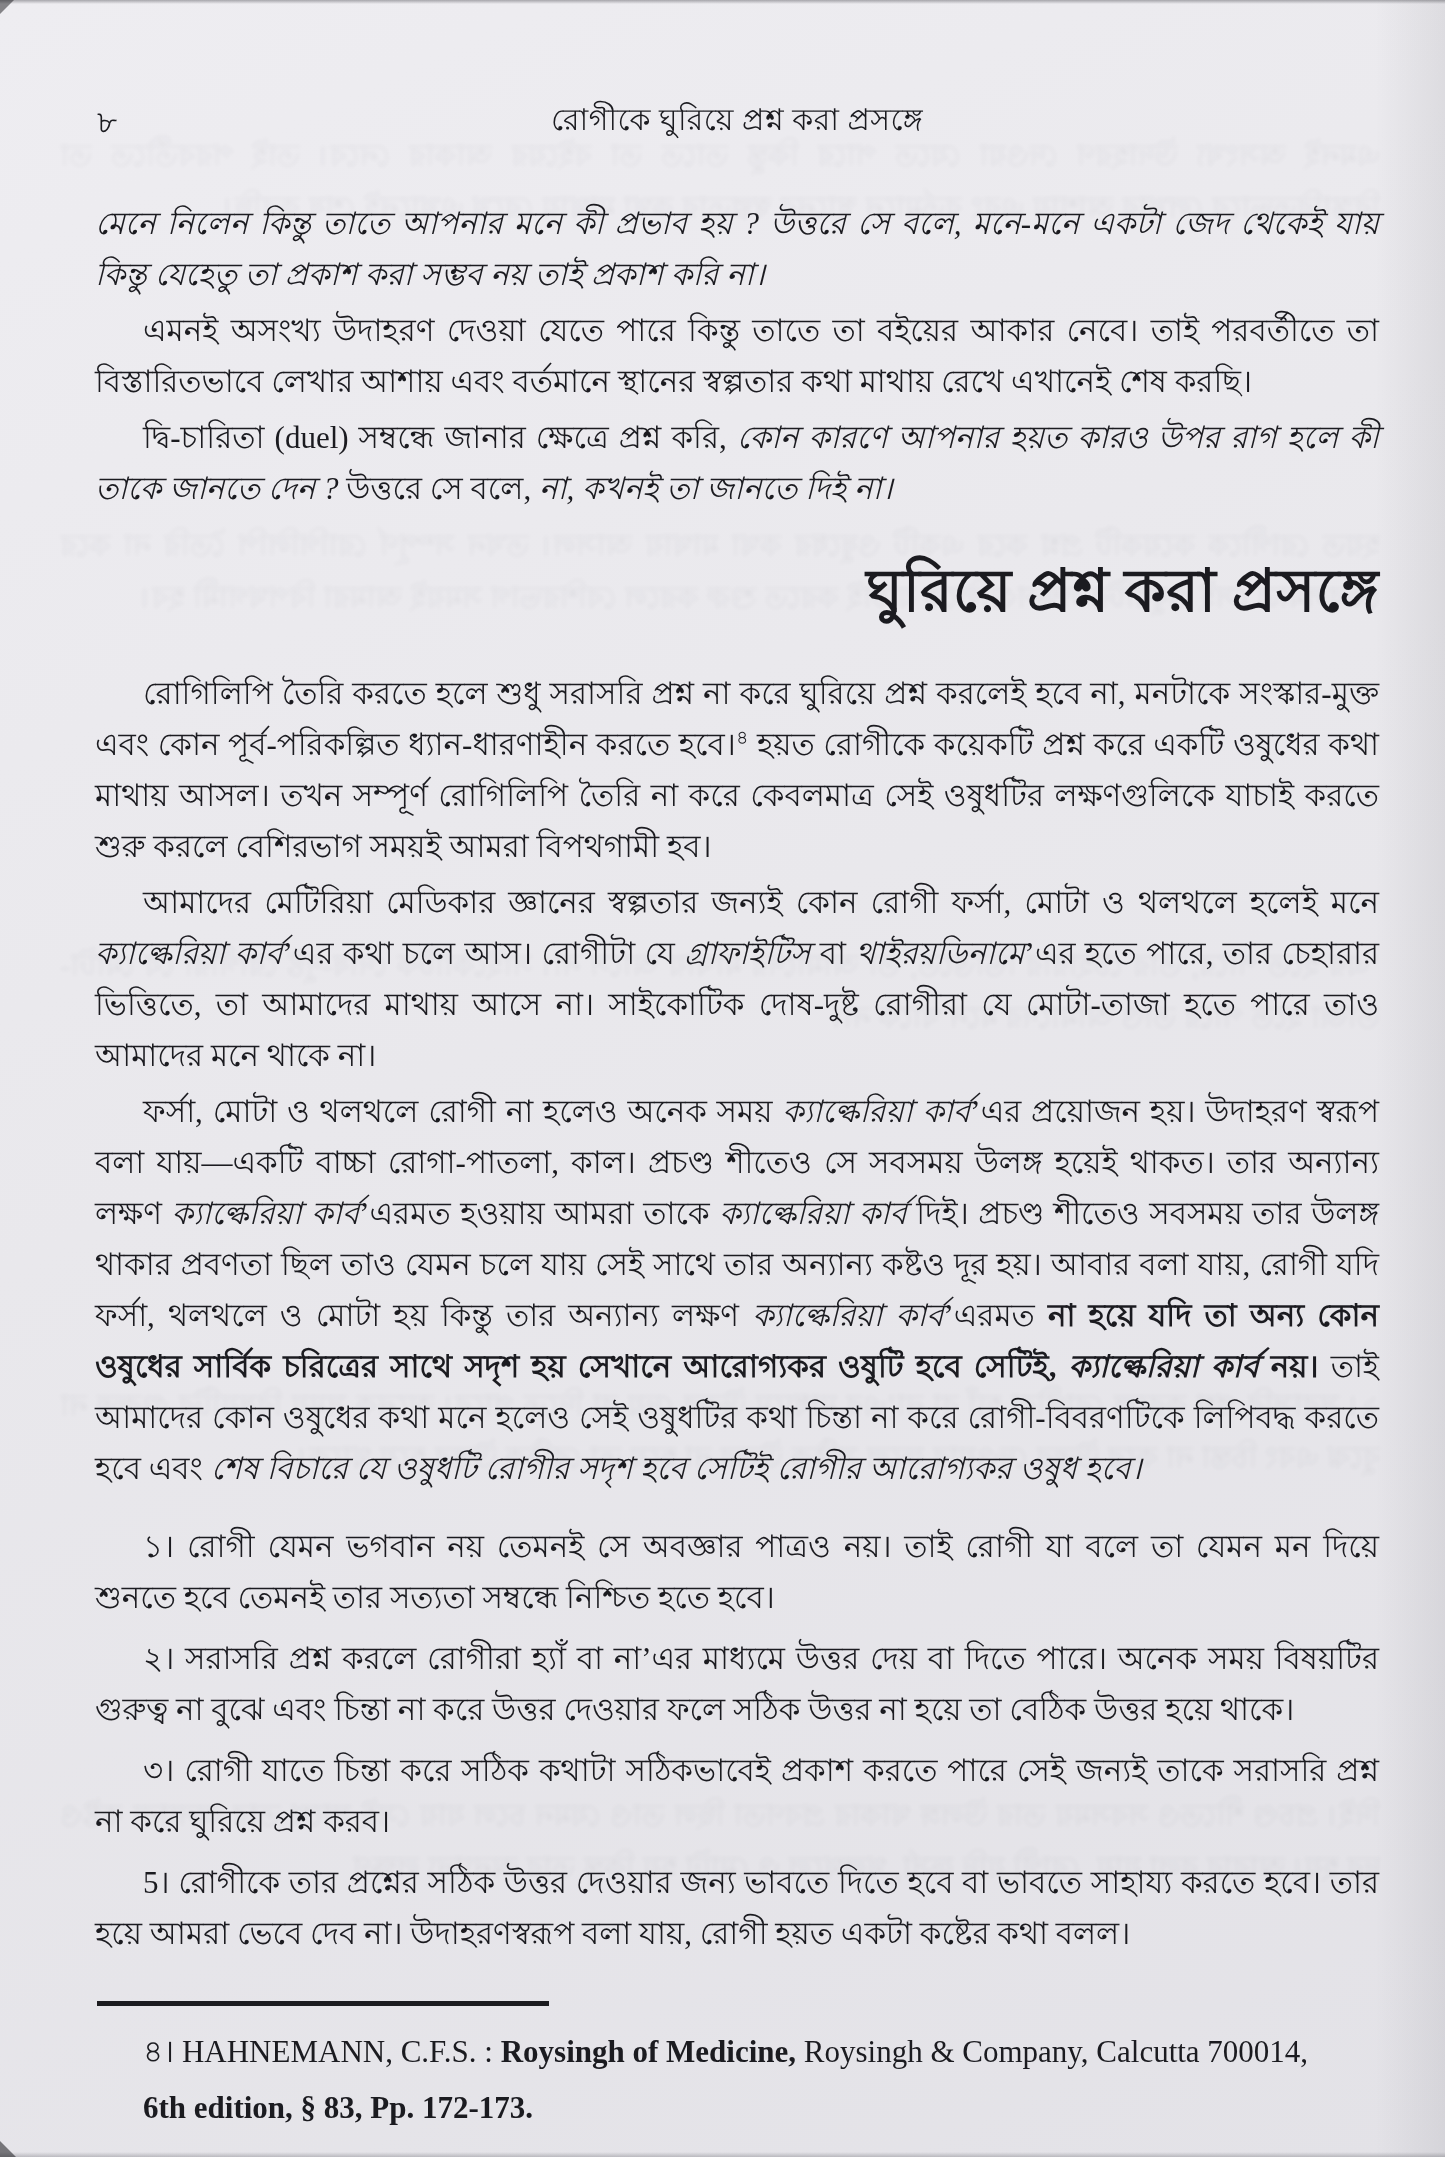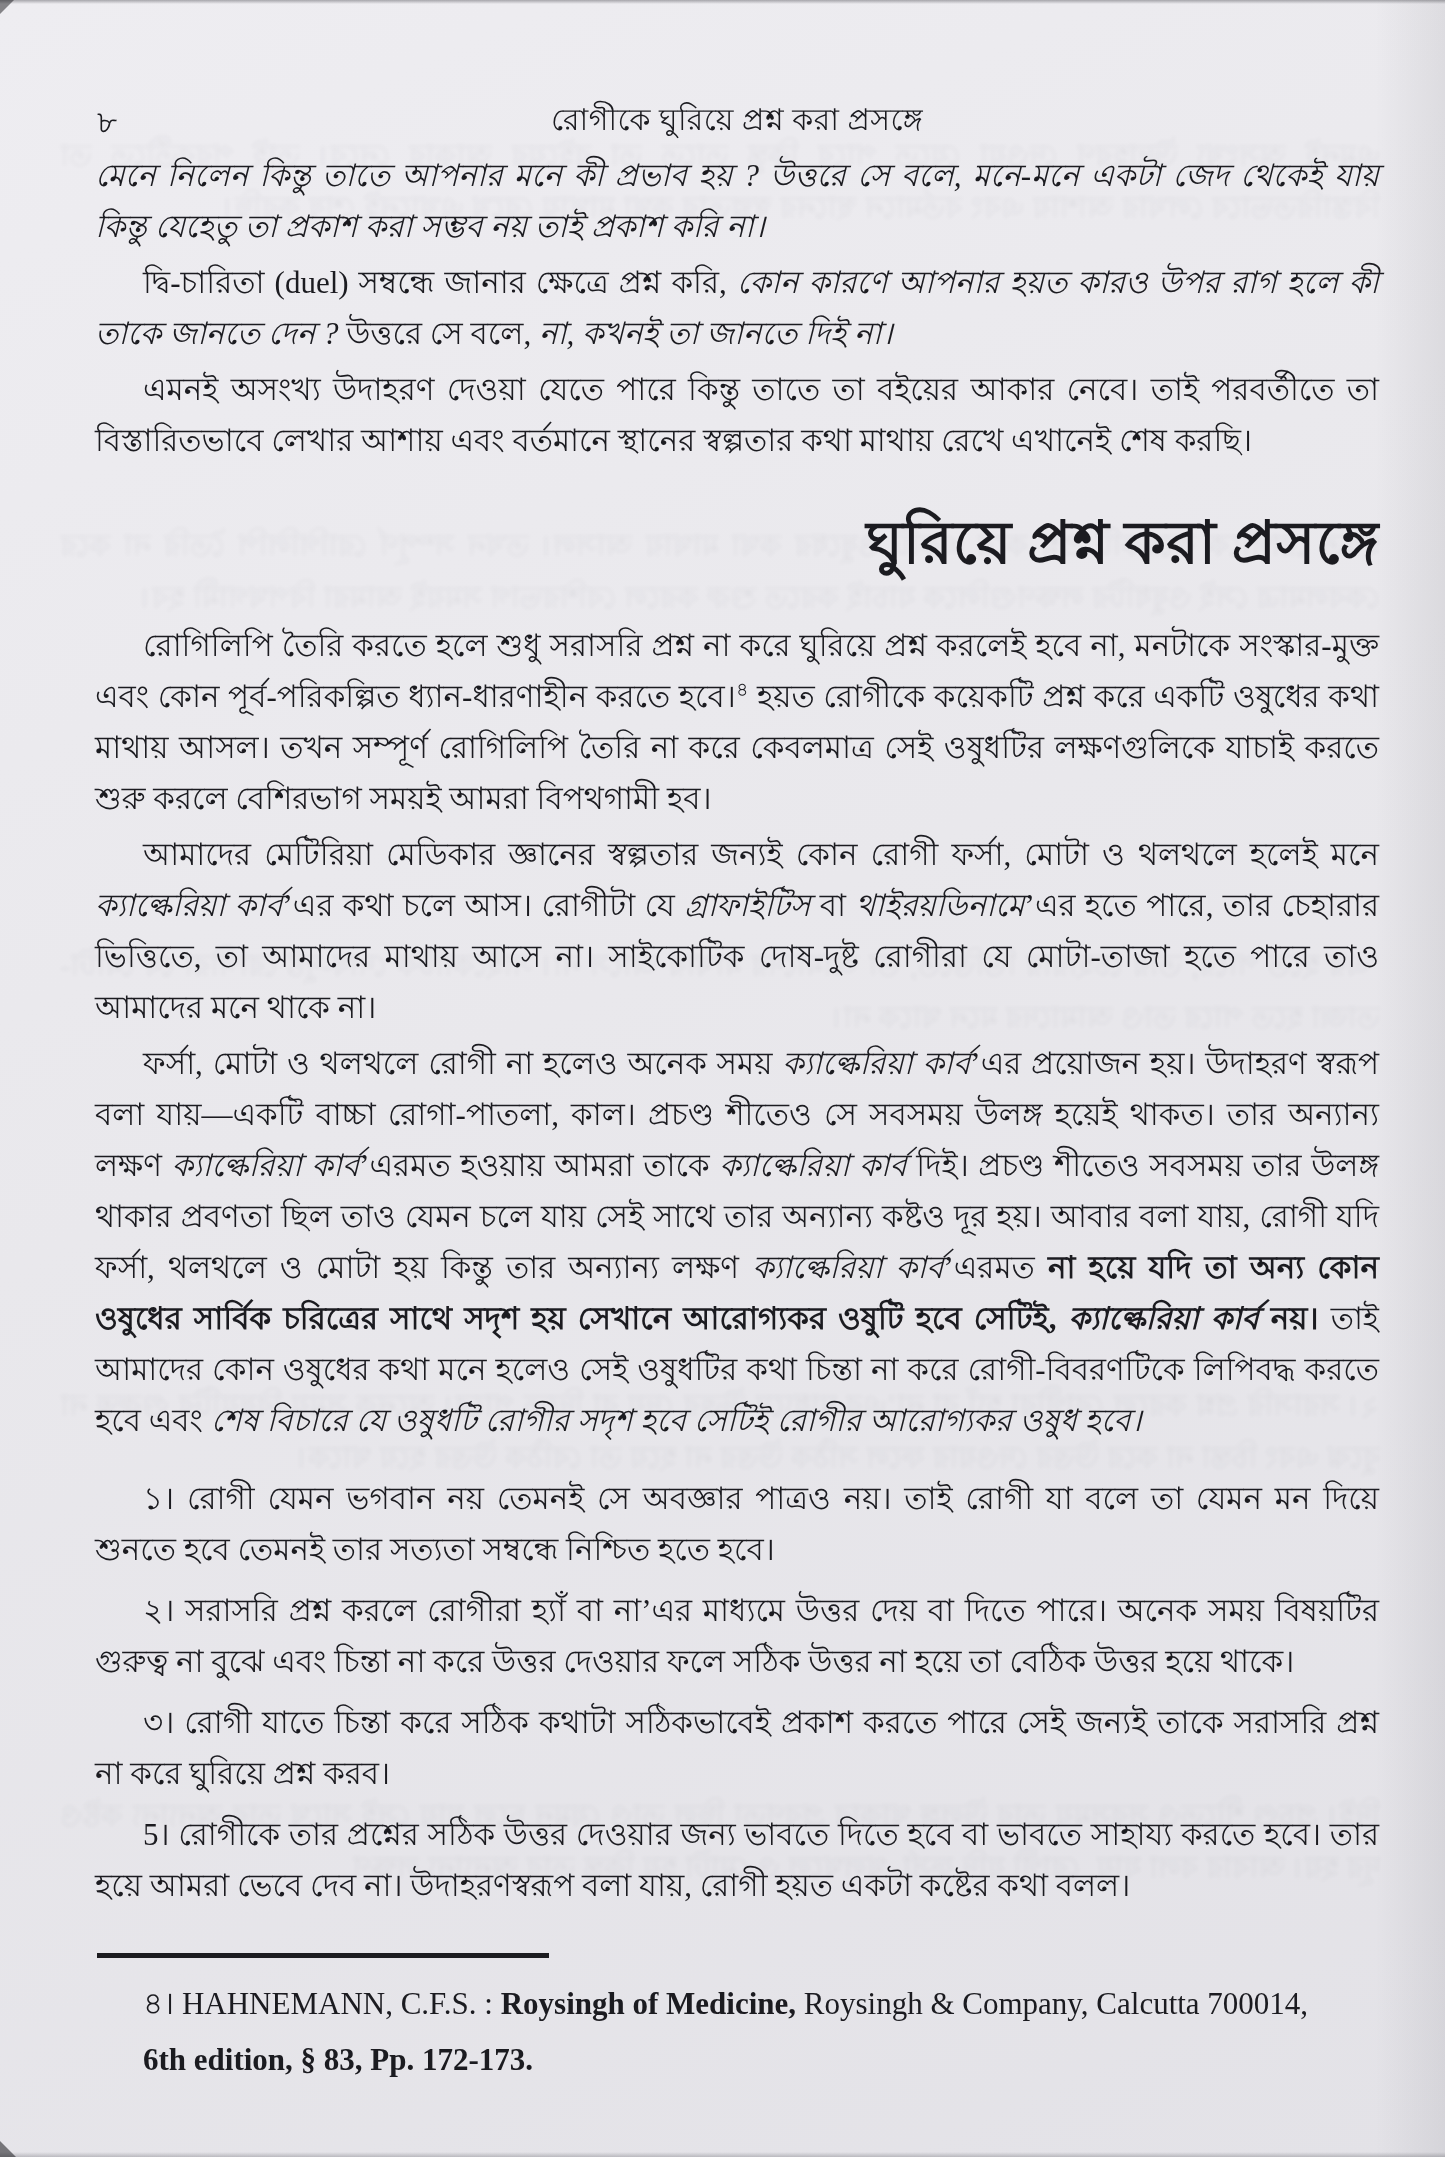--- a/index.html
+++ b/index.html
@@ -35,21 +35,21 @@
 
   .page-header{position:relative;height:64px;}
   .page-number{position:absolute;left:2px;top:12px;font-size:31px;}
   .running-head{text-align:center;font-size:30px;padding-top:10px;letter-spacing:.5px;}
 
   .body-text p{
     margin:0 0 5px 0;
     font-size:31px;line-height:51px;
     text-align:justify;text-indent:48px;
   }
-  .body-text p.continued{text-indent:0;}
+  .body-text p.continued{text-indent:0;margin-top:48px;}
   .section-heading{
     font-size:59px;font-weight:700;text-align:right;
     margin:32px 0 24px 0;letter-spacing:.5px;
   }
   .numbered-list p{margin:10px 0 10px 0;}
   .numbered-list p:first-child{margin-top:27px;}
 
   .i{font-style:italic;}
   .b{font-weight:700;}
   .bi{font-weight:700;font-style:italic;}
@@ -78,22 +78,22 @@
 <div class="content">
 
   <div class="page-header">
     <span class="page-number">৮</span>
     <div class="running-head">রোগীকে ঘুরিয়ে প্রশ্ন করা প্রসঙ্গে</div>
   </div>
 
   <div class="body-text">
 
     <p class="continued"><span class="i">মেনে নিলেন কিন্তু তাতে আপনার মনে কী প্রভাব হয় ? উত্তরে সে বলে, মনে-মনে একটা জেদ থেকেই যায় কিন্তু যেহেতু তা প্রকাশ করা সম্ভব নয় তাই প্রকাশ করি না।</span></p>
+    <p><span>এমনই অসংখ্য উদাহরণ দেওয়া যেতে পারে কিন্তু তাতে তা বইয়ের আকার নেবে। তাই পরবর্তীতে তা বিস্তারিতভাবে লেখার আশায় এবং বর্তমানে স্থানের স্বল্পতার কথা মাথায় রেখে এখানেই শেষ করছি।</span></p>
     <p><span>দ্বি-চারিতা (duel) সম্বন্ধে জানার ক্ষেত্রে প্রশ্ন করি, </span><span class="i">কোন কারণে আপনার হয়ত কারও উপর রাগ হলে কী তাকে জানতে দেন ? </span><span>উত্তরে সে বলে, </span><span class="i">না, কখনই তা জানতে দিই না।</span></p>
-    <p><span>এমনই অসংখ্য উদাহরণ দেওয়া যেতে পারে কিন্তু তাতে তা বইয়ের আকার নেবে। তাই পরবর্তীতে তা বিস্তারিতভাবে লেখার আশায় এবং বর্তমানে স্থানের স্বল্পতার কথা মাথায় রেখে এখানেই শেষ করছি।</span></p>
 
     <h1 class="section-heading">ঘুরিয়ে প্রশ্ন করা প্রসঙ্গে</h1>
 
     <p><span>রোগিলিপি তৈরি করতে হলে শুধু সরাসরি প্রশ্ন না করে ঘুরিয়ে প্রশ্ন করলেই হবে না, মনটাকে সংস্কার-মুক্ত এবং কোন পূর্ব-পরিকল্পিত ধ্যান-ধারণাহীন করতে হবে।</span><span class="sup">৪</span><span> হয়ত রোগীকে কয়েকটি প্রশ্ন করে একটি ওষুধের কথা মাথায় আসল। তখন সম্পূর্ণ রোগিলিপি তৈরি না করে কেবলমাত্র সেই ওষুধটির লক্ষণগুলিকে যাচাই করতে শুরু করলে বেশিরভাগ সময়ই আমরা বিপথগামী হব।</span></p>
     <p><span>আমাদের মেটিরিয়া মেডিকার জ্ঞানের স্বল্পতার জন্যই কোন রোগী ফর্সা, মোটা ও থলথলে হলেই মনে </span><span class="i">ক্যাল্কেরিয়া কার্ব</span><span>’এর কথা চলে আস। রোগীটা যে </span><span class="i">গ্রাফাইটিস</span><span> বা </span><span class="i">থাইরয়ডিনামে</span><span>’এর হতে পারে, তার চেহারার ভিত্তিতে, তা আমাদের মাথায় আসে না। সাইকোটিক দোষ-দুষ্ট রোগীরা যে মোটা-তাজা হতে পারে তাও আমাদের মনে থাকে না।</span></p>
     <p><span>ফর্সা, মোটা ও থলথলে রোগী না হলেও অনেক সময় </span><span class="i">ক্যাল্কেরিয়া কার্ব</span><span>’এর প্রয়োজন হয়। উদাহরণ স্বরূপ বলা যায়—একটি বাচ্চা রোগা-পাতলা, কাল। প্রচণ্ড শীতেও সে সবসময় উলঙ্গ হয়েই থাকত। তার অন্যান্য লক্ষণ </span><span class="i">ক্যাল্কেরিয়া কার্ব</span><span>’এরমত হওয়ায় আমরা তাকে </span><span class="i">ক্যাল্কেরিয়া কার্ব</span><span> দিই। প্রচণ্ড শীতেও সবসময় তার উলঙ্গ থাকার প্রবণতা ছিল তাও যেমন চলে যায় সেই সাথে তার অন্যান্য কষ্টও দূর হয়। আবার বলা যায়, রোগী যদি ফর্সা, থলথলে ও মোটা হয় কিন্তু তার অন্যান্য লক্ষণ </span><span class="i">ক্যাল্কেরিয়া কার্ব</span><span>’এরমত </span><span class="b">না হয়ে যদি তা অন্য কোন ওষুধের সার্বিক চরিত্রের সাথে সদৃশ হয় সেখানে আরোগ্যকর ওষুটি হবে সেটিই, </span><span class="bi">ক্যাল্কেরিয়া কার্ব</span><span class="b"> নয়।</span><span> তাই আমাদের কোন ওষুধের কথা মনে হলেও সেই ওষুধটির কথা চিন্তা না করে রোগী-বিবরণটিকে লিপিবদ্ধ করতে হবে এবং </span><span class="i">শেষ বিচারে যে ওষুধটি রোগীর সদৃশ হবে সেটিই রোগীর আরোগ্যকর ওষুধ হবে।</span></p>
 
     <div class="numbered-list">
       <p><span>১। রোগী যেমন ভগবান নয় তেমনই সে অবজ্ঞার পাত্রও নয়। তাই রোগী যা বলে তা যেমন মন দিয়ে শুনতে হবে তেমনই তার সত্যতা সম্বন্ধে নিশ্চিত হতে হবে।</span></p>
       <p><span>২। সরাসরি প্রশ্ন করলে রোগীরা হ্যাঁ বা না’এর মাধ্যমে উত্তর দেয় বা দিতে পারে। অনেক সময় বিষয়টির গুরুত্ব না বুঝে এবং চিন্তা না করে উত্তর দেওয়ার ফলে সঠিক উত্তর না হয়ে তা বেঠিক উত্তর হয়ে থাকে।</span></p>

